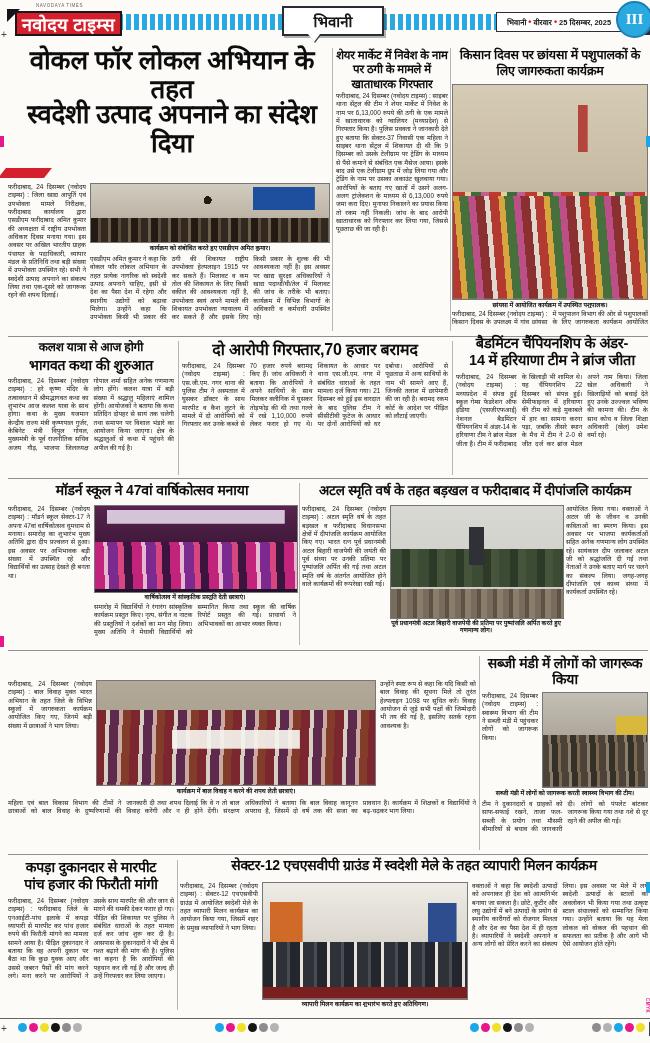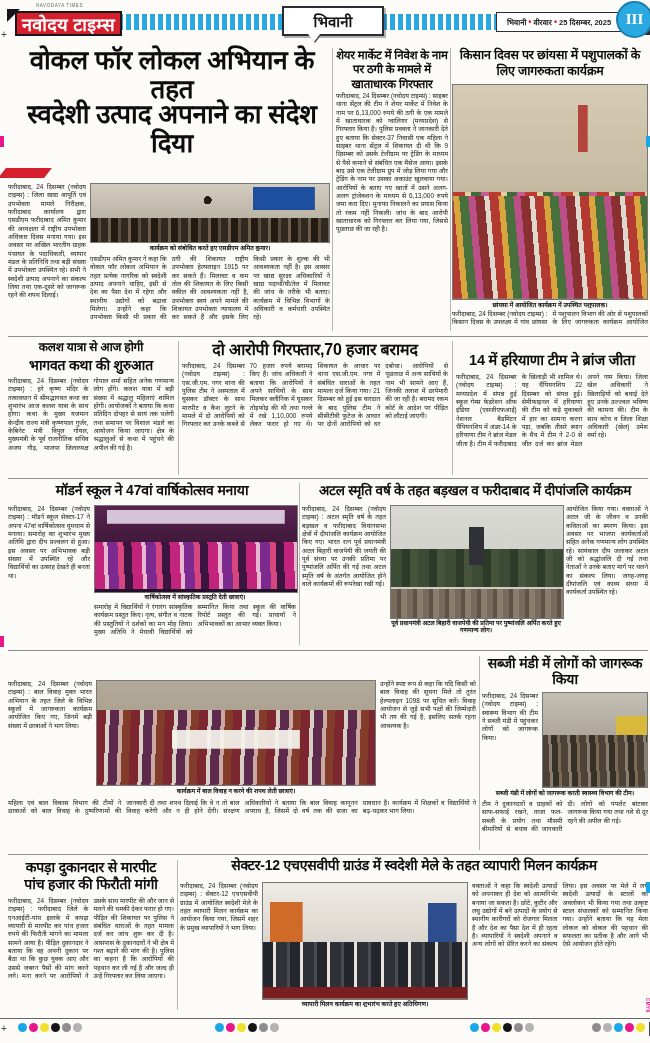--- a/index.html
+++ b/index.html
@@ -149,20 +149,21 @@
   <div class="vr" style="left:450px;top:48px;height:283px;"></div>
   <div class="hr" style="left:8px;top:336px;width:640px;"></div>
 
   <div class="hl" style="position:absolute;left:8px;top:341px;width:166px;font-size:12px;">कलश यात्रा से आज होगी</div>
   <div class="hl" style="position:absolute;left:8px;top:358px;width:166px;font-size:14px;">भागवत कथा की शुरुआत</div>
   <div class="bd c2" style="position:absolute;left:8px;top:377px;width:166px;height:98px;">फरीदाबाद, 24 दिसम्बर (नवोदय टाइम्स) : हरे कृष्ण मंदिर के तत्वावधान में श्रीमद्भागवत कथा का शुभारंभ आज कलश यात्रा के साथ होगा। कथा के मुख्य यजमान केन्द्रीय राज्य मंत्री कृष्णपाल गुर्जर, केबिनेट मंत्री विपुल गोयल, मुख्यमंत्री के पूर्व राजनीतिक सचिव अजय गौड़, भाजपा जिलाध्यक्ष गोपाल शर्मा सहित अनेक गणमान्य लोग होंगे। कलश यात्रा में बड़ी संख्या में श्रद्धालु महिलाएं शामिल होंगी। आयोजकों ने बताया कि कथा प्रतिदिन दोपहर से सायं तक चलेगी तथा समापन पर विशाल भंडारे का आयोजन किया जाएगा। क्षेत्र के श्रद्धालुओं से कथा में पहुंचने की अपील की गई है।</div>
 
   <div class="hl" style="position:absolute;left:182px;top:341px;width:266px;font-size:16px;">दो आरोपी गिरफ्तार,70 हजार बरामद</div>
   <div class="bd c4" style="position:absolute;left:182px;top:362px;width:266px;height:113px;">फरीदाबाद, 24 दिसम्बर (नवोदय टाइम्स) : एस.जी.एम. नगर थाना की पुलिस टीम ने अस्पताल में घुसकर डॉक्टर के साथ मारपीट व कैश लूटने के मामले में दो आरोपियों को गिरफ्तार कर उनके कब्जे से 70 हजार रुपये बरामद किए हैं। जांच अधिकारी ने बताया कि आरोपियों ने अपने साथियों के साथ मिलकर क्लीनिक में घुसकर तोड़फोड़ की थी तथा गल्ले में रखे 1,10,000 रुपये लेकर फरार हो गए थे। शिकायत के आधार पर थाना एस.जी.एम. नगर में संबंधित धाराओं के तहत मामला दर्ज किया गया। 21 दिसम्बर को हुई इस वारदात के बाद पुलिस टीम ने सीसीटीवी फुटेज के आधार पर दोनों आरोपियों को धर दबोचा। आरोपियों से पूछताछ में अन्य साथियों के नाम भी सामने आए हैं, जिनकी तलाश में छापेमारी की जा रही है। बरामद रकम कोर्ट के आदेश पर पीड़ित को लौटाई जाएगी।</div>
 
+  <div class="hl" style="position:absolute;left:456px;top:335px;width:192px;font-size:14.5px;">बैडमिंटन चैंपियनशिप के अंडर-</div>
   <div class="hl" style="position:absolute;left:456px;top:352px;width:192px;font-size:14.5px;">14 में हरियाणा टीम ने ब्रांज जीता</div>
   <div class="bd c3" style="position:absolute;left:456px;top:373px;width:192px;height:102px;">फरीदाबाद, 24 दिसम्बर (नवोदय टाइम्स) : मध्यप्रदेश में संपन्न हुई स्कूल गेम्स फेडरेशन ऑफ इंडिया (एसजीएफआई) नेशनल बैडमिंटन चैंपियनशिप में अंडर-14 के हरियाणा टीम ने ब्रांज मेडल जीता है। टीम में फरीदाबाद के खिलाड़ी भी शामिल थे। यह चैंपियनशिप 22 दिसम्बर को संपन्न हुई। सेमीफाइनल में हरियाणा की टीम को कड़े मुकाबले में हार का सामना करना पड़ा, जबकि तीसरे स्थान के मैच में टीम ने 2-0 से जीत दर्ज कर ब्रांज मेडल अपने नाम किया। जिला खेल अधिकारी ने खिलाड़ियों को बधाई देते हुए उनके उज्ज्वल भविष्य की कामना की। टीम के साथ कोच व जिला शिक्षा अधिकारी (खेल) उमेश वर्मा रहे।</div>
 
   <div class="vr" style="left:178px;top:341px;height:134px;"></div>
   <div class="vr" style="left:452px;top:341px;height:134px;"></div>
   <div class="hr" style="left:8px;top:478px;width:640px;"></div>
 
   <div class="hl" style="position:absolute;left:8px;top:483px;width:288px;font-size:14px;">मॉडर्न स्कूल ने 47वां वार्षिकोत्सव मनाया</div>
   <div class="bd" style="position:absolute;left:8px;top:505px;width:82px;height:140px;">फरीदाबाद, 24 दिसम्बर (नवोदय टाइम्स) : मॉडर्न स्कूल सेक्टर-17 ने अपना 47वां वार्षिकोत्सव धूमधाम से मनाया। समारोह का शुभारंभ मुख्य अतिथि द्वारा दीप प्रज्वलन से हुआ। इस अवसर पर अभिभावक बड़ी संख्या में उपस्थित रहे और विद्यार्थियों का उत्साह देखते ही बनता था।</div>
   <div class="ph ph-school" style="left:94px;top:505px;width:202px;height:86px;"></div>

